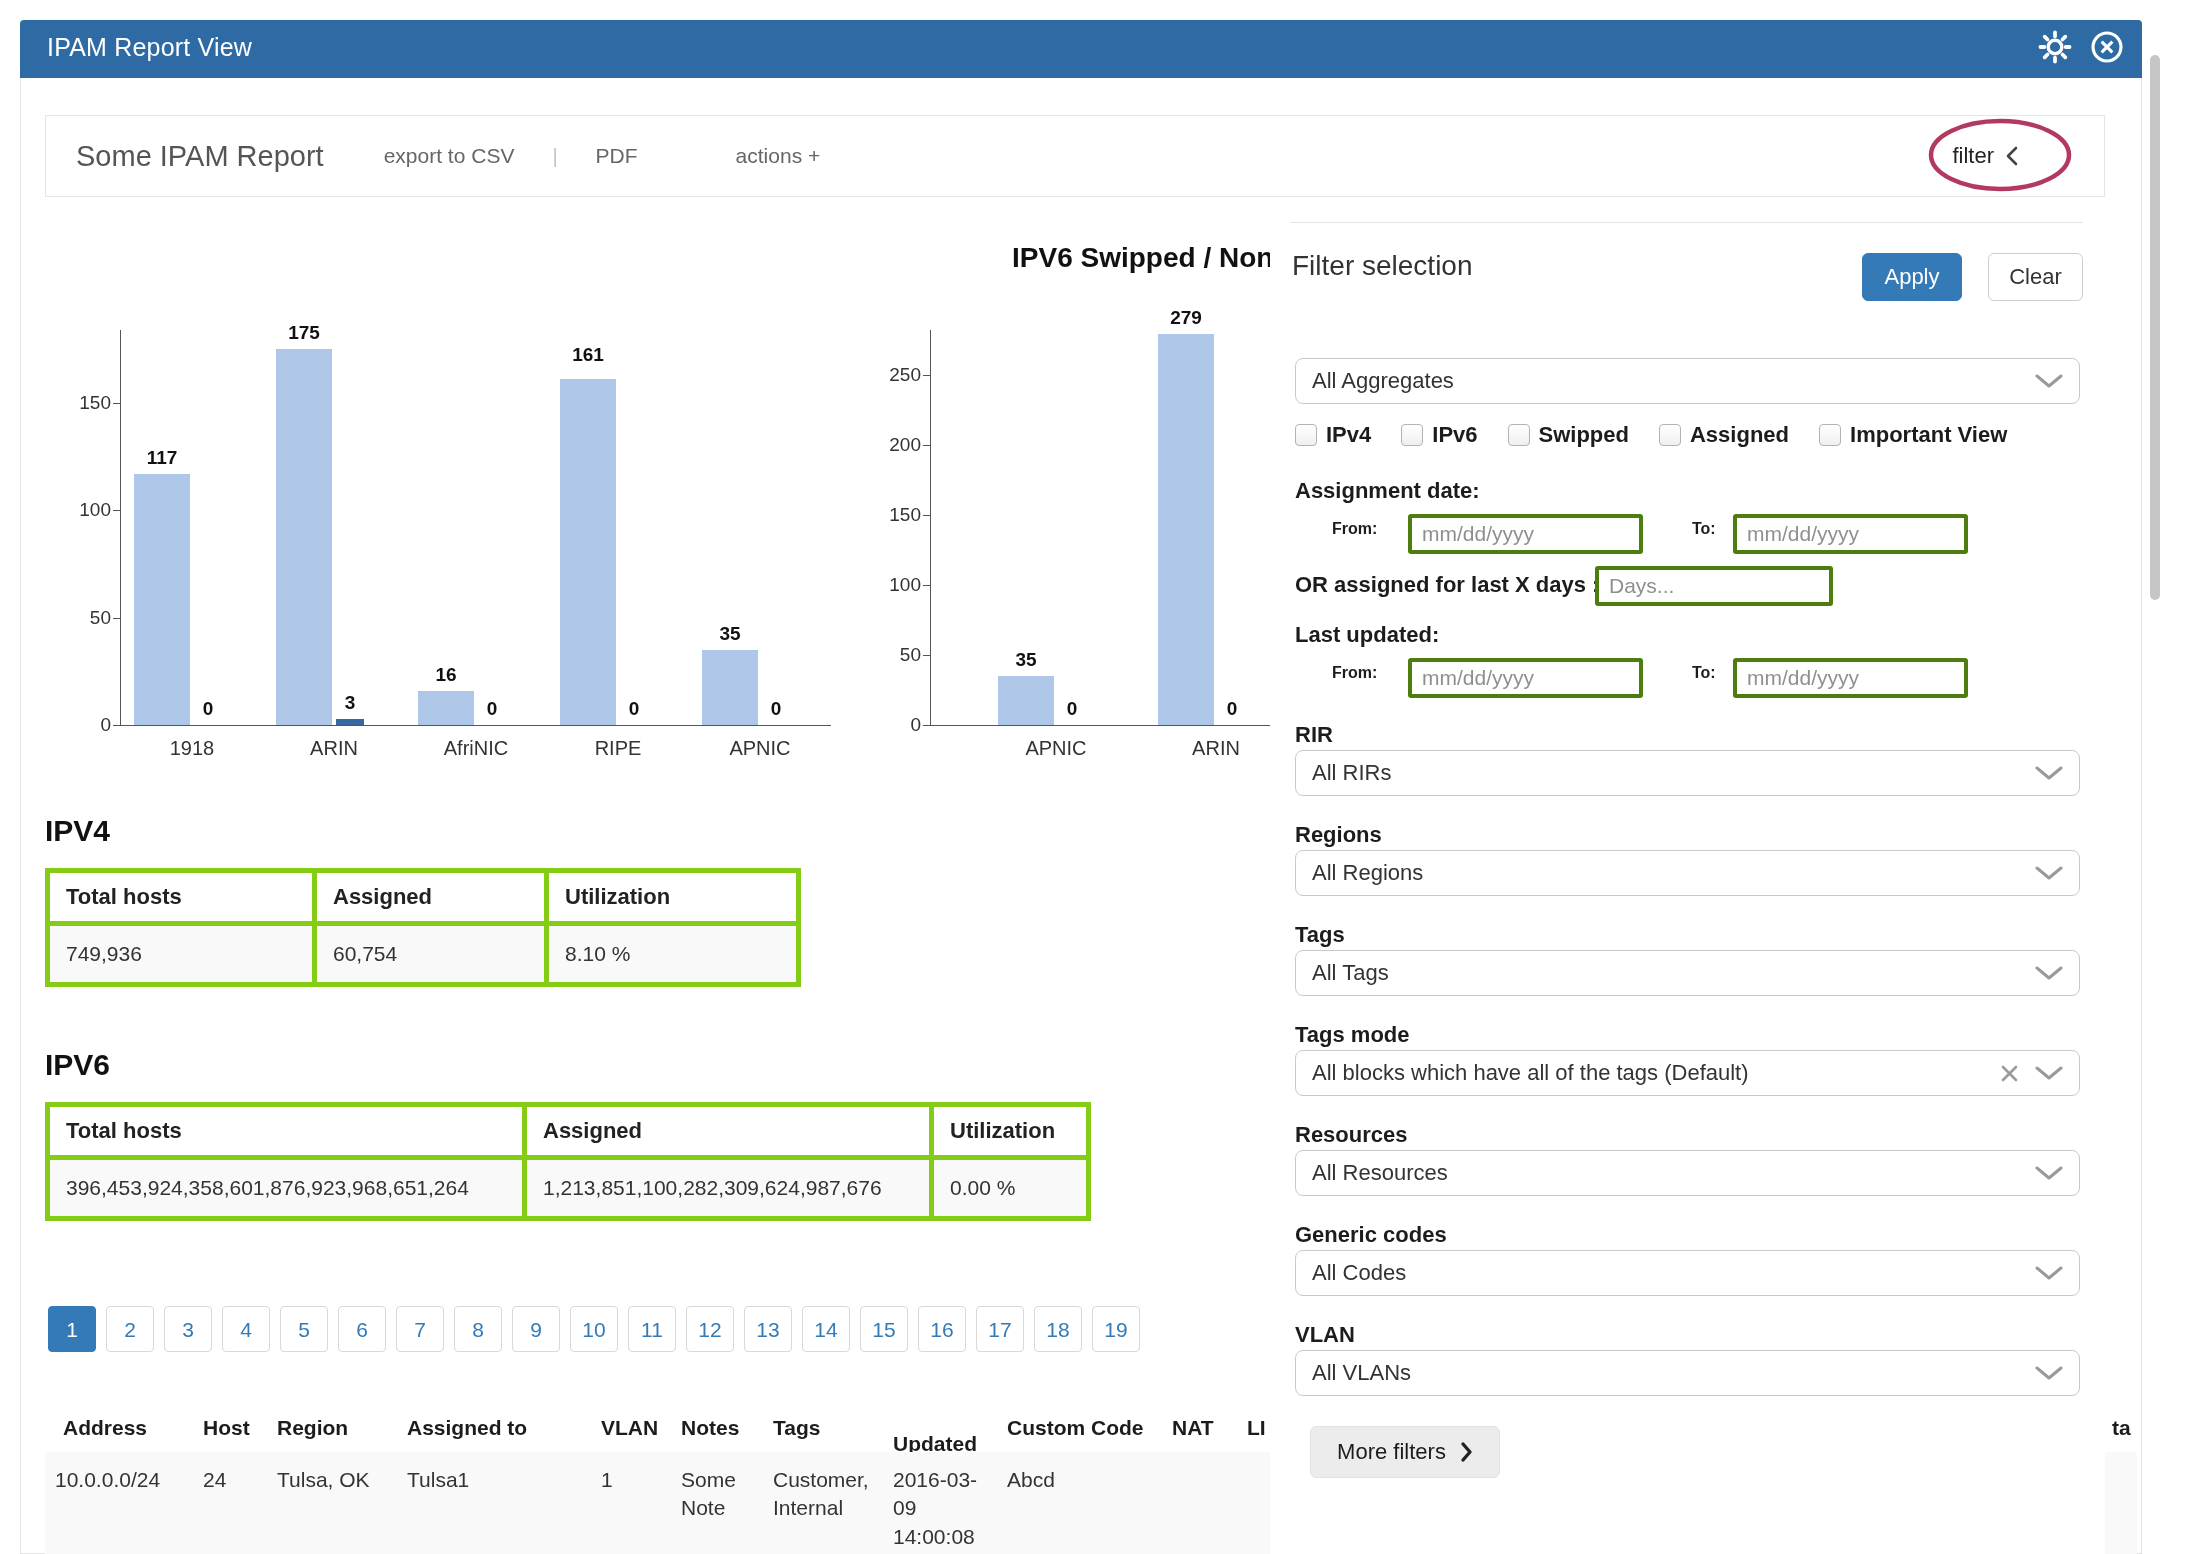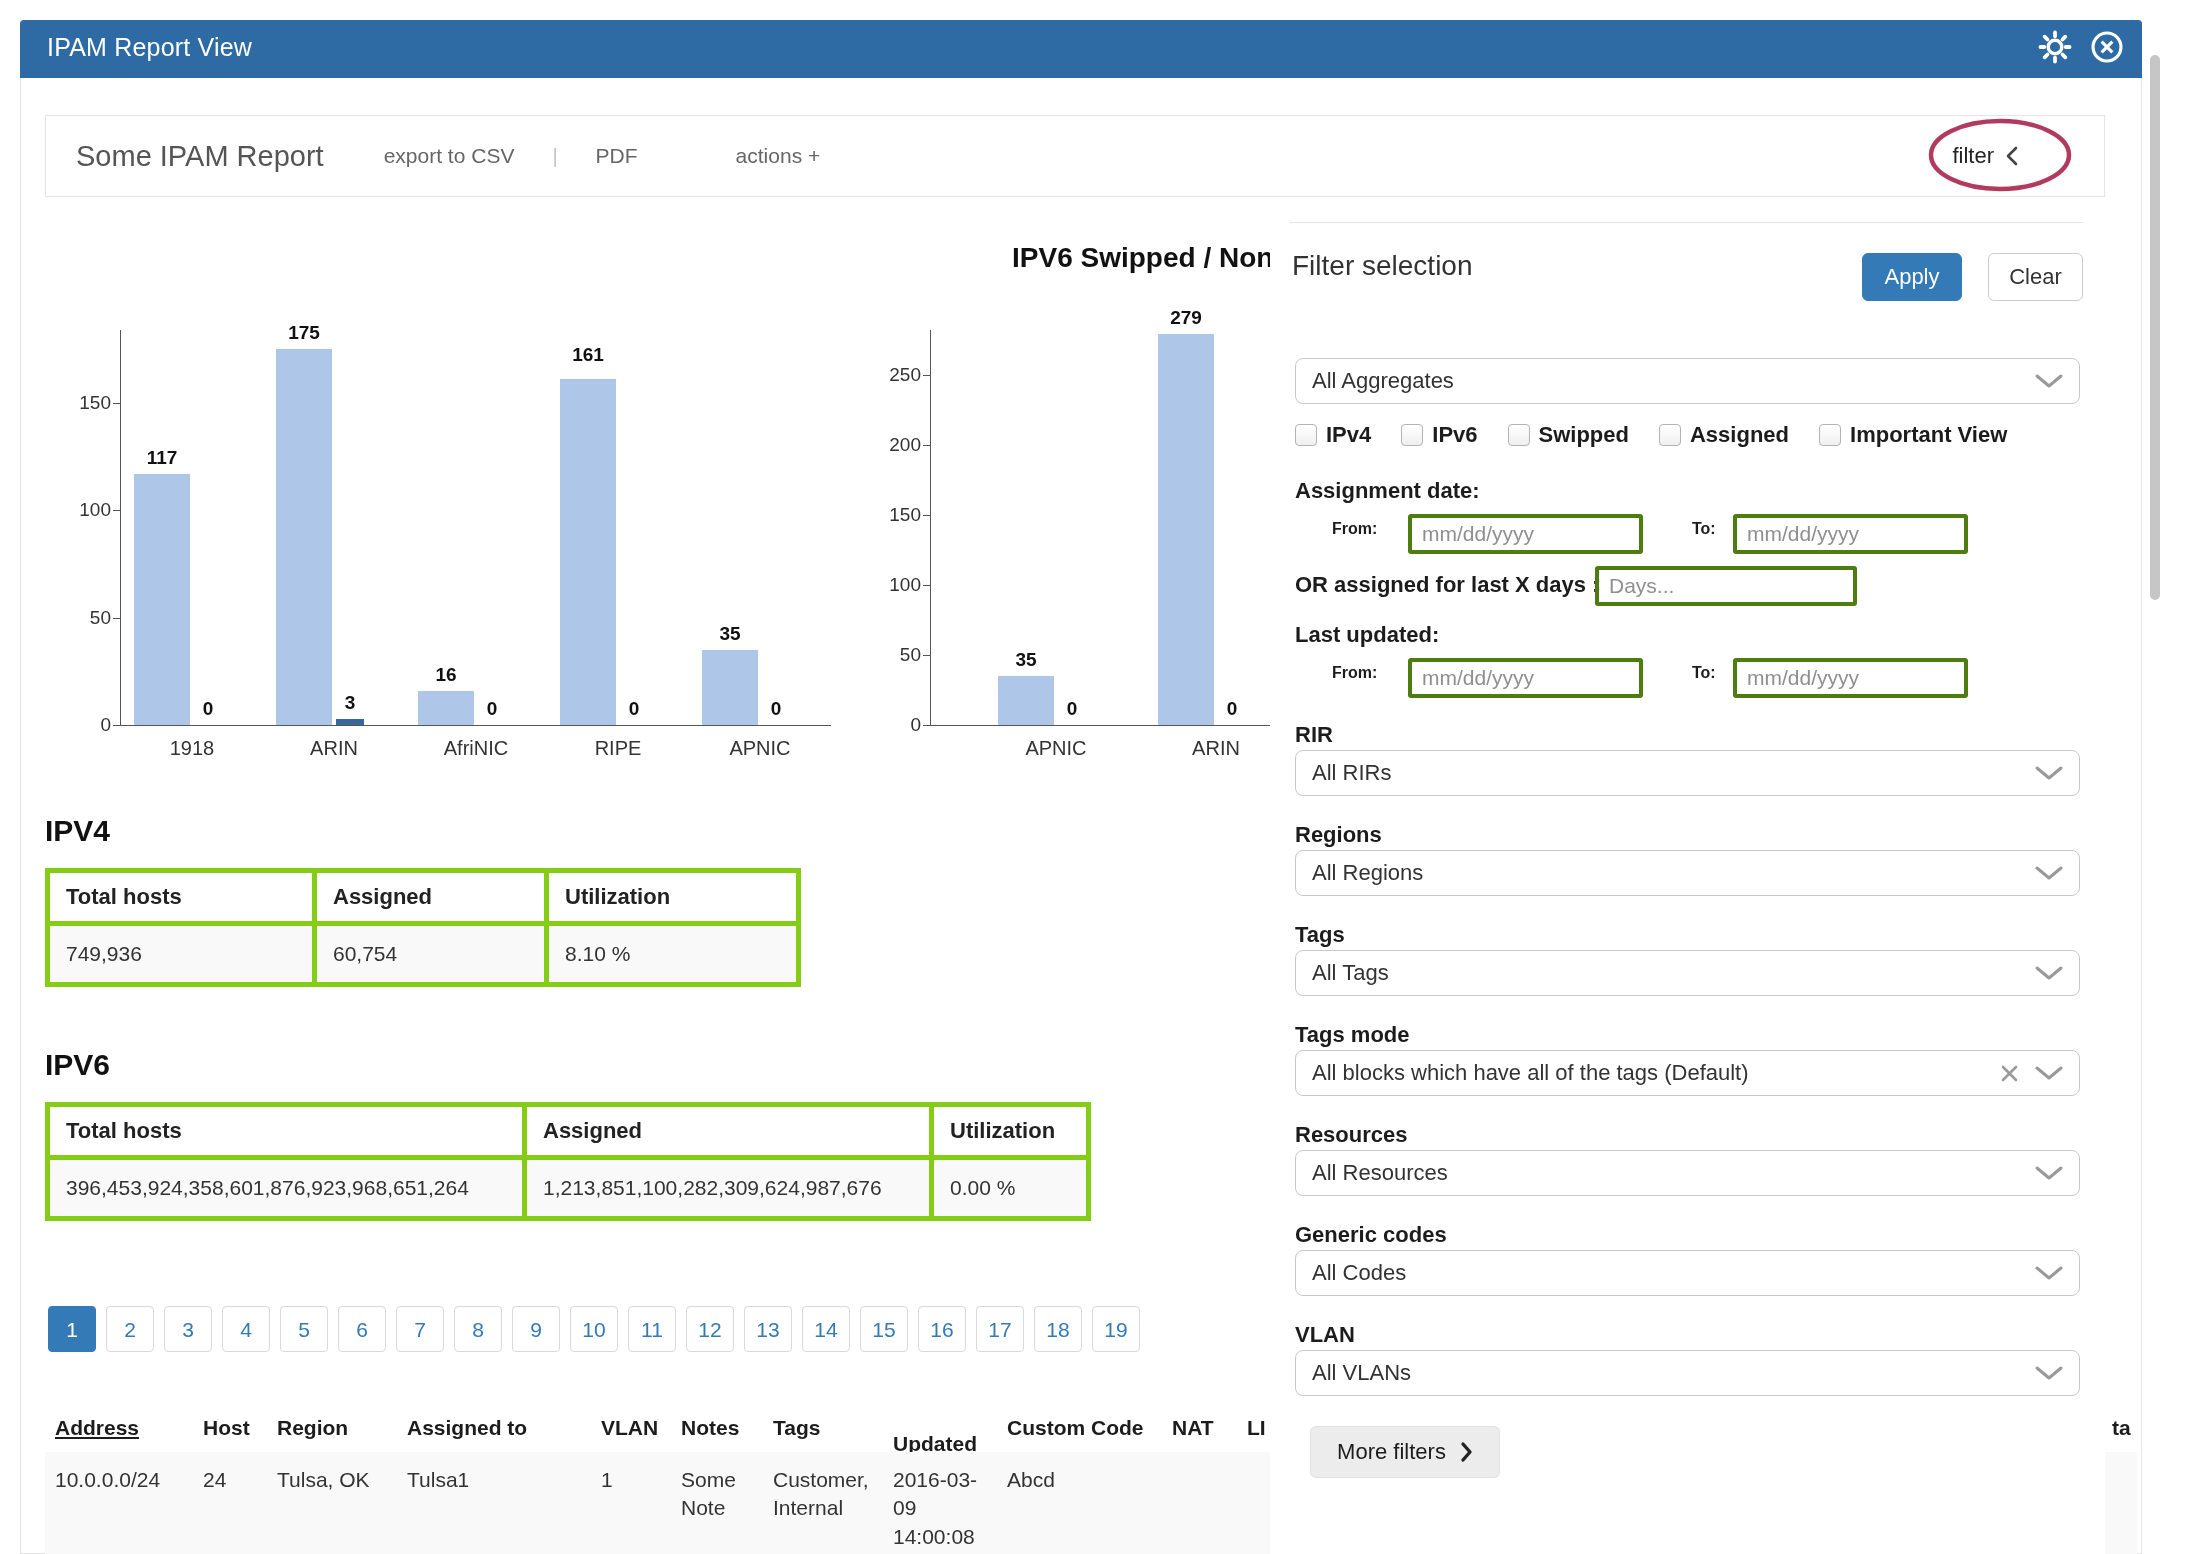--- a/index.html
+++ b/index.html
@@ -268,21 +268,21 @@
       <div class="page">13</div>
       <div class="page">14</div>
       <div class="page">15</div>
       <div class="page">16</div>
       <div class="page">17</div>
       <div class="page">18</div>
       <div class="page">19</div>
     </div>
 
   <div class="dt-head">
-      <div class="dt-cell" style="left: 10px; width: 140px; text-decoration: underline;">Address</div>
+      <div class="dt-cell" style="left: 18px; width: 140px;">Address</div>
       <div class="dt-cell" style="left: 158px; width: 64px;">Host</div>
       <div class="dt-cell" style="left: 232px; width: 122px;">Region</div>
       <div class="dt-cell" style="left: 362px; width: 184px;">Assigned to</div>
       <div class="dt-cell" style="left: 556px; width: 72px;">VLAN</div>
       <div class="dt-cell" style="left: 636px; width: 82px;">Notes</div>
       <div class="dt-cell" style="left: 728px; width: 112px;">Tags</div>
       <div class="dt-cell" style="left: 848px; width: 92px; margin-top: 16px;">Updated</div>
       <div class="dt-cell" style="left: 962px; width: 156px;">Custom Code</div>
       <div class="dt-cell" style="left: 1127px; width: 66px;">NAT</div>
       <div class="dt-cell" style="left: 1202px; width: 56px;">LI</div>
@@ -338,21 +338,21 @@
         </div>
       </div>
 
     <div class="flabel" style="top:280px">Assignment date:</div>
     <span class="ilabel" style="top:322px;left:62px">From:</span>
     <input class="tin" style="top: 316px; left: 138px; width: 235px;" placeholder="mm/dd/yyyy">
     <span class="ilabel" style="top:322px;left:422px">To:</span>
     <input class="tin" style="top: 316px; left: 463px; width: 235px;" placeholder="mm/dd/yyyy">
 
     <span class="flabel" style="top:374px">OR assigned for last X days :</span>
-    <input class="tin" style="top: 368px; left: 325px; width: 262px;" placeholder="Days...">
+    <input class="tin" style="top: 368px; left: 325px; width: 238px;" placeholder="Days...">
 
     <div class="flabel" style="top:424px">Last updated:</div>
     <span class="ilabel" style="top:466px;left:62px">From:</span>
     <input class="tin" style="top: 460px; left: 138px; width: 235px;" placeholder="mm/dd/yyyy">
     <span class="ilabel" style="top:466px;left:422px">To:</span>
     <input class="tin" style="top: 460px; left: 463px; width: 235px;" placeholder="mm/dd/yyyy">
 
     <div class="flabel" style="top:524px">RIR</div>
     <div class="dd" style="top:552px">
       <span class="dd-val">All RIRs</span>

